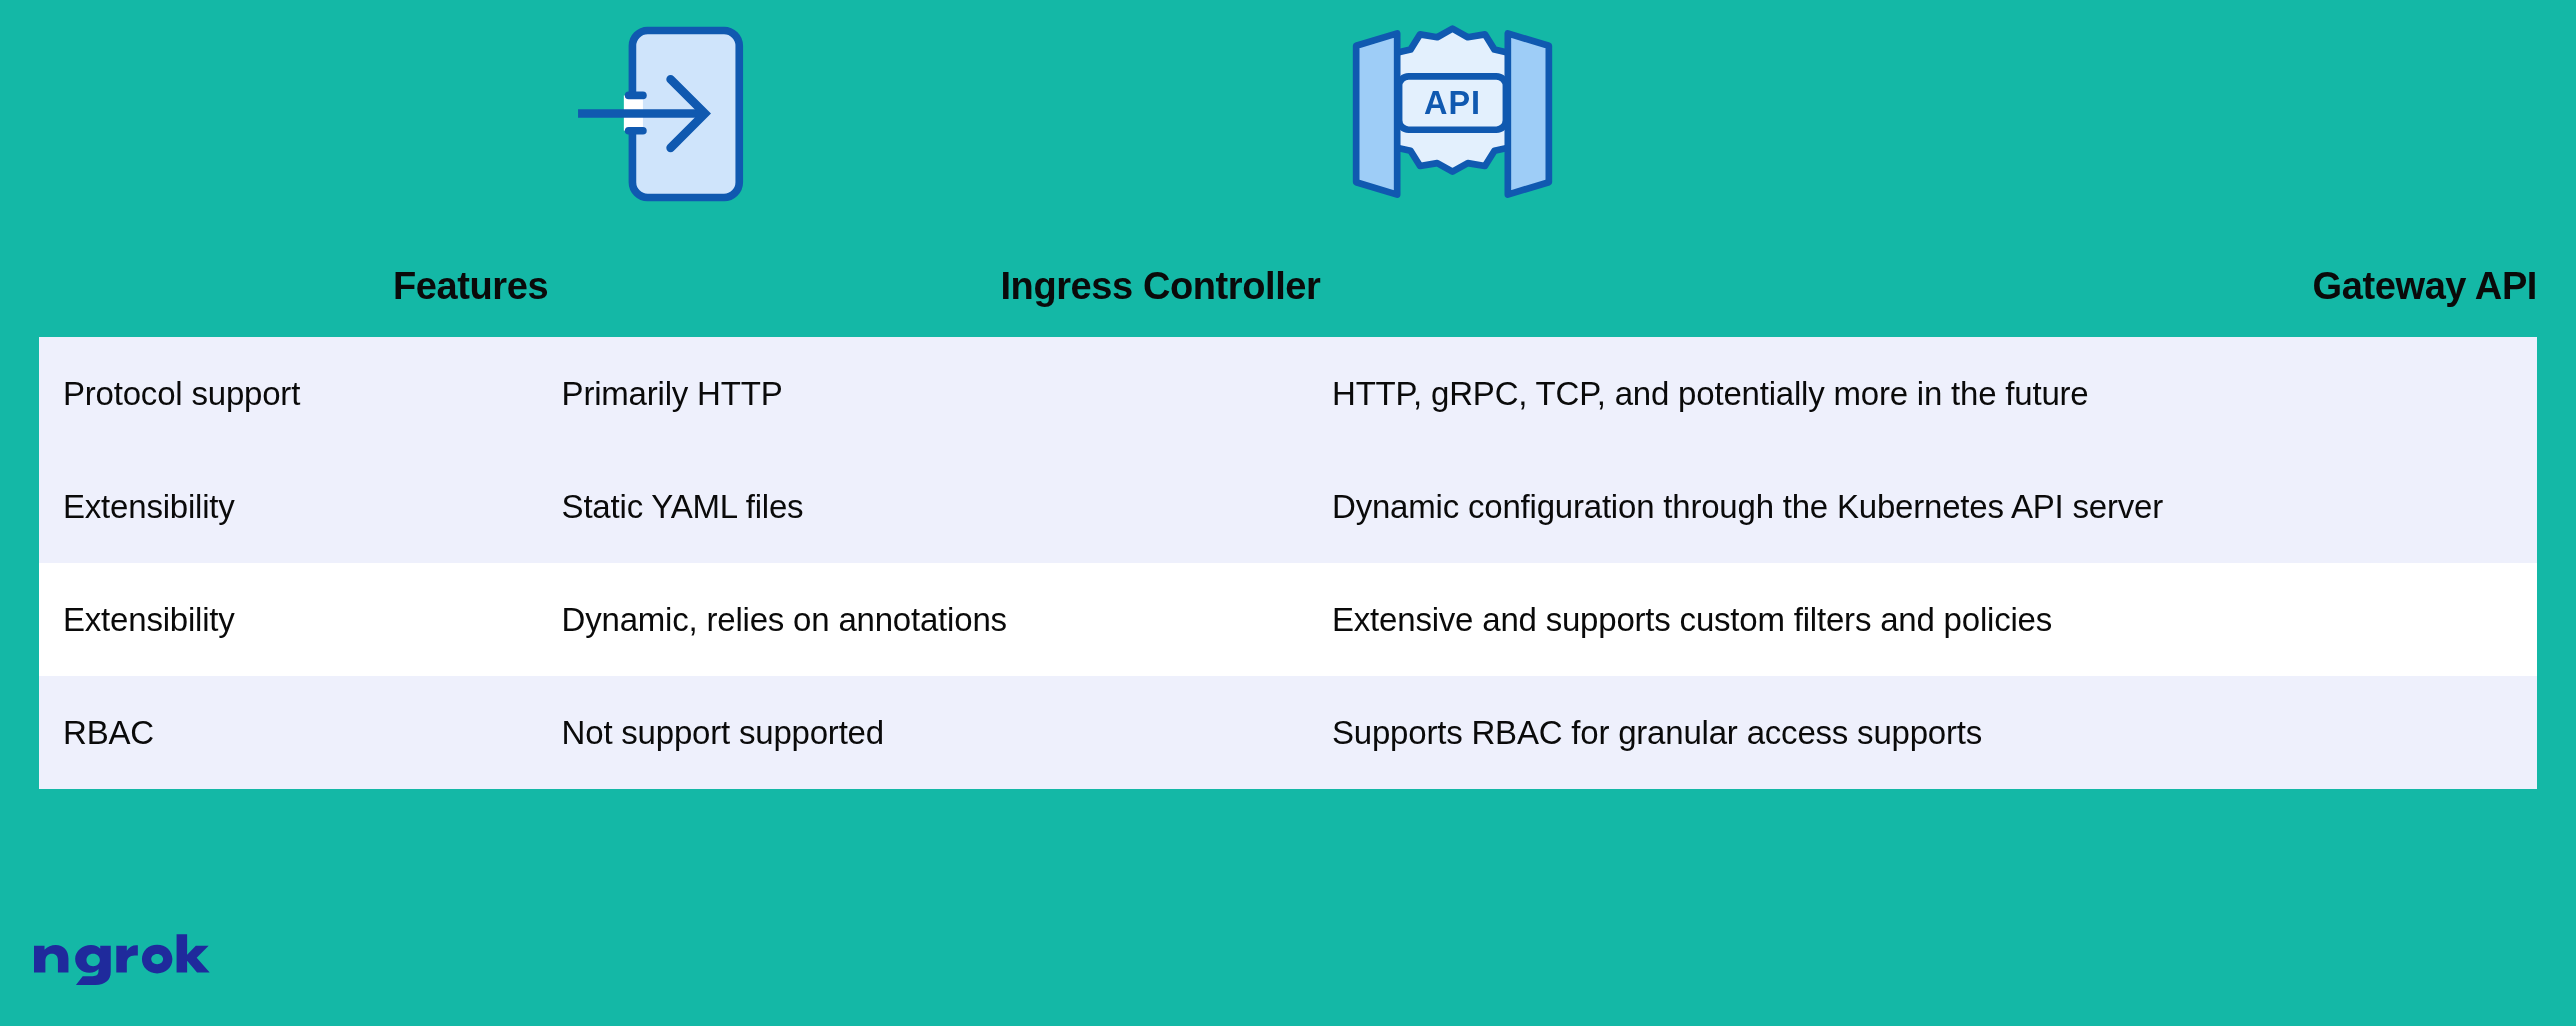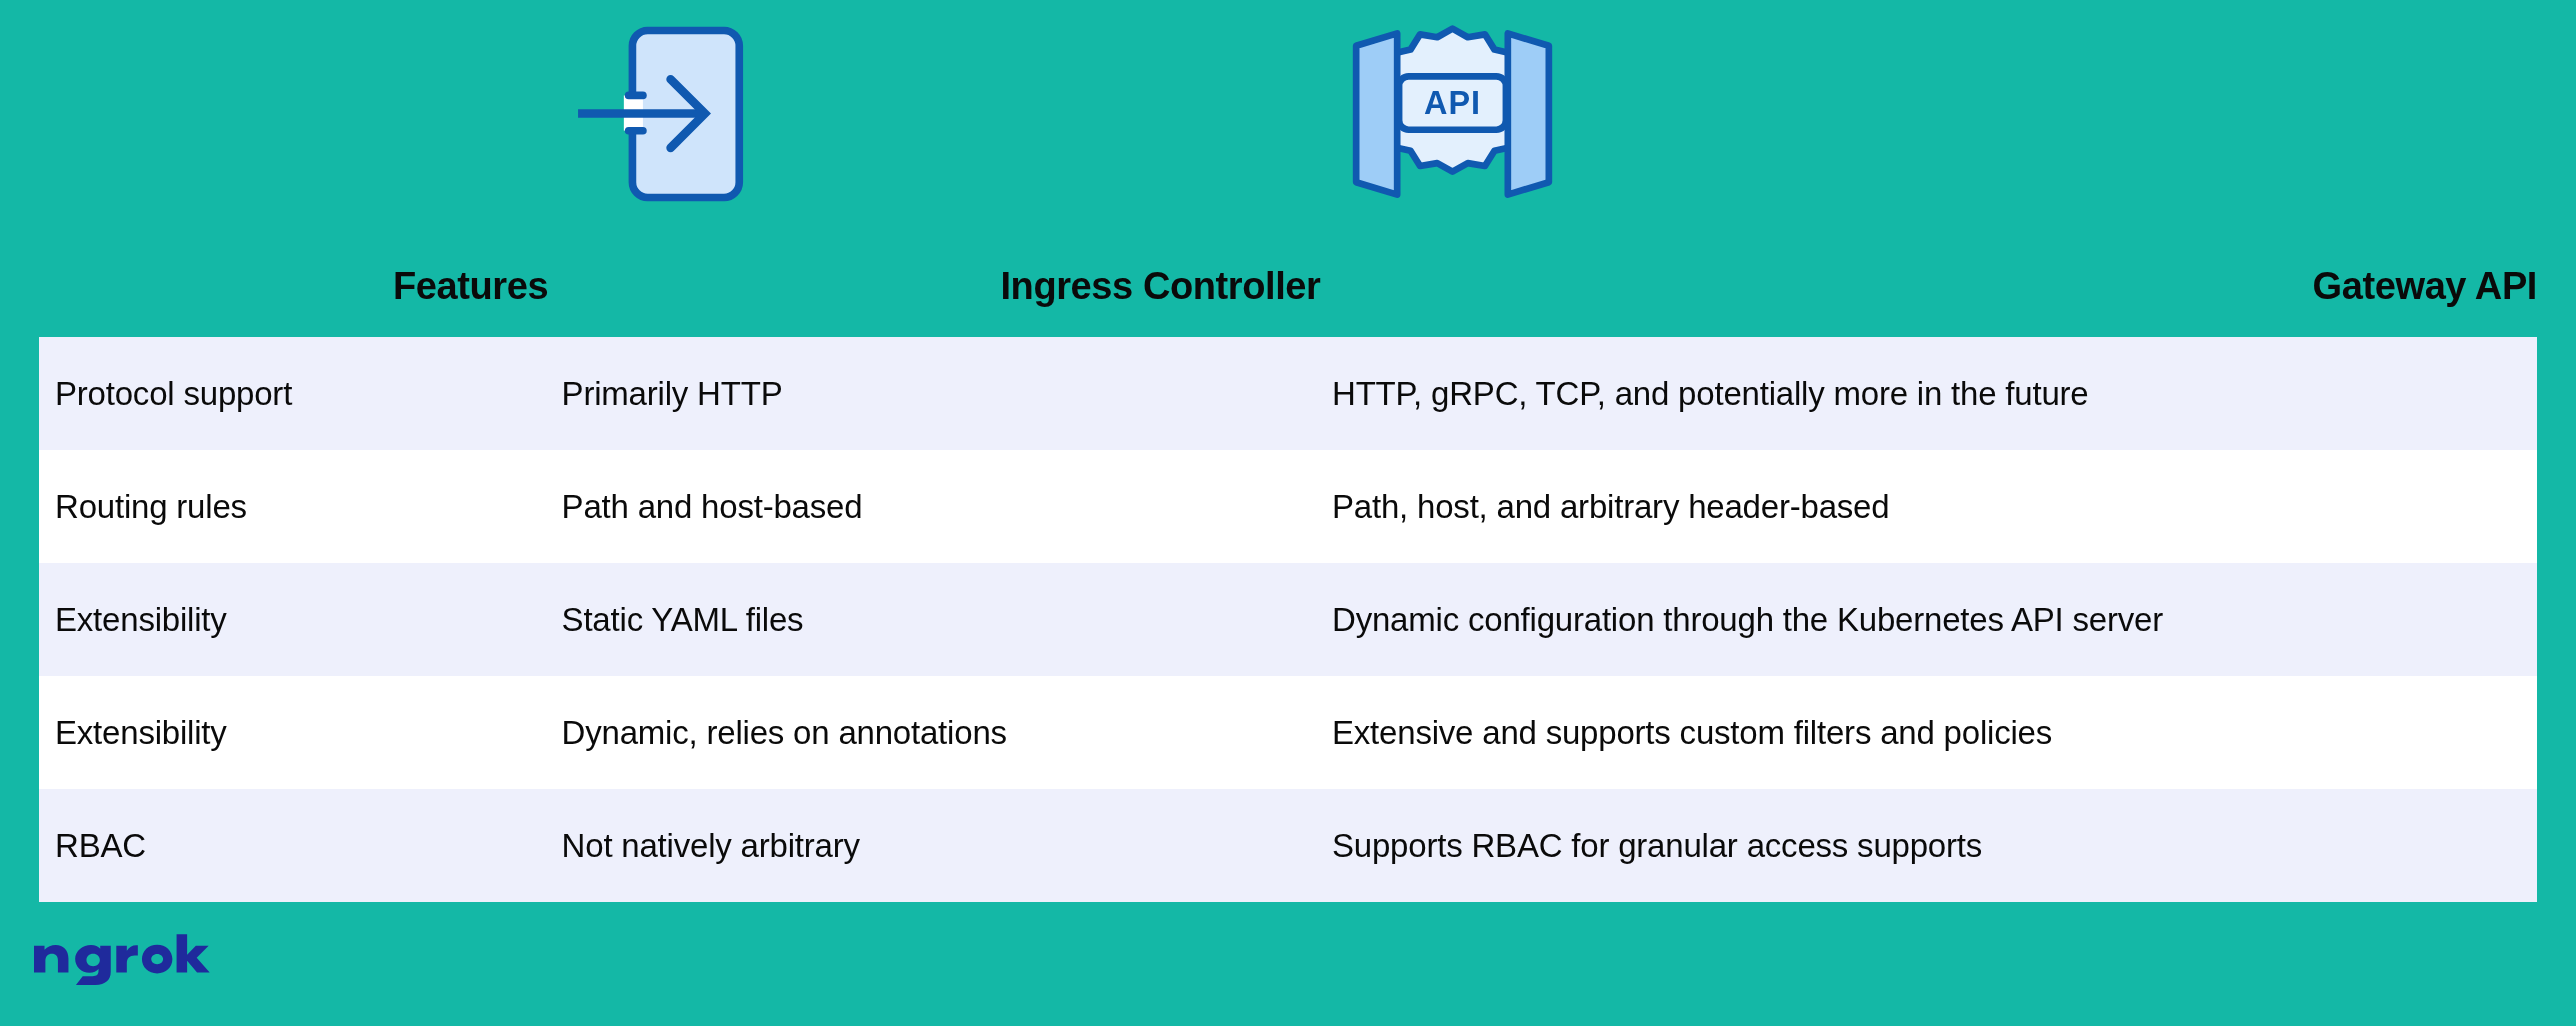--- a/index.html
+++ b/index.html
@@ -72,21 +72,21 @@
 
   .cmp-table tbody td {
     font-size: 33px;
     font-weight: 400;
     letter-spacing: -0.2px;
     color: #0a0a0a;
     vertical-align: middle;
     white-space: nowrap;
     padding: 0;
   }
-  .cmp-table tbody td.cell-feature { padding-left: 16px; }
+  .cmp-table tbody td.cell-feature { padding-left: 24px; }
   .cmp-table tbody td.cell-ingress { padding-left: 13.4px; }
   .cmp-table tbody td.cell-gateway { padding-left: 11.5px; }
 
   
   .logo {
     position: absolute;
     left: 34px;
     top: 934px;
     width: 178px;
     height: 52px;
@@ -148,38 +148,33 @@
         <th class="h-ingress">Ingress Controller</th>
         <th class="h-gateway">Gateway API</th>
       </tr>
     </thead>
     <tbody>
       <tr class="tint">
         <td class="cell-feature">Protocol support</td>
         <td class="cell-ingress">Primarily HTTP</td>
         <td class="cell-gateway">HTTP, gRPC, TCP, and potentially more in the future</td>
       </tr>
-      <tr class="plain">
-        <td class="cell-feature">Routing rules</td>
-        <td class="cell-ingress">Path and host-based</td>
-        <td class="cell-gateway">Path, host, and arbitrary header-based</td>
-      </tr>
       <tr class="tint">
         <td class="cell-feature">Extensibility</td>
         <td class="cell-ingress">Static YAML files</td>
         <td class="cell-gateway">Dynamic configuration through the Kubernetes API server</td>
       </tr>
       <tr class="plain">
         <td class="cell-feature">Extensibility</td>
         <td class="cell-ingress">Dynamic, relies on annotations</td>
         <td class="cell-gateway">Extensive and supports custom filters and policies</td>
       </tr>
       <tr class="tint">
         <td class="cell-feature">RBAC</td>
-        <td class="cell-ingress">Not natively arbitrary</td>
+        <td class="cell-ingress">Not support supported</td>
         <td class="cell-gateway">Supports RBAC for granular access supports</td>
       </tr>
     </tbody>
   </table>
 
   <div class="logo">
     <svg width="178" height="52" viewBox="0 0 186 54" aria-hidden="true">
       <g fill="#1f2a9c">
 
         <path d="M0 12 h11 v4.2 c3-3.4 7.2-5 11.6-5 C31 11.2 36 16.8 36 25.4 V40 H25 V27.2

